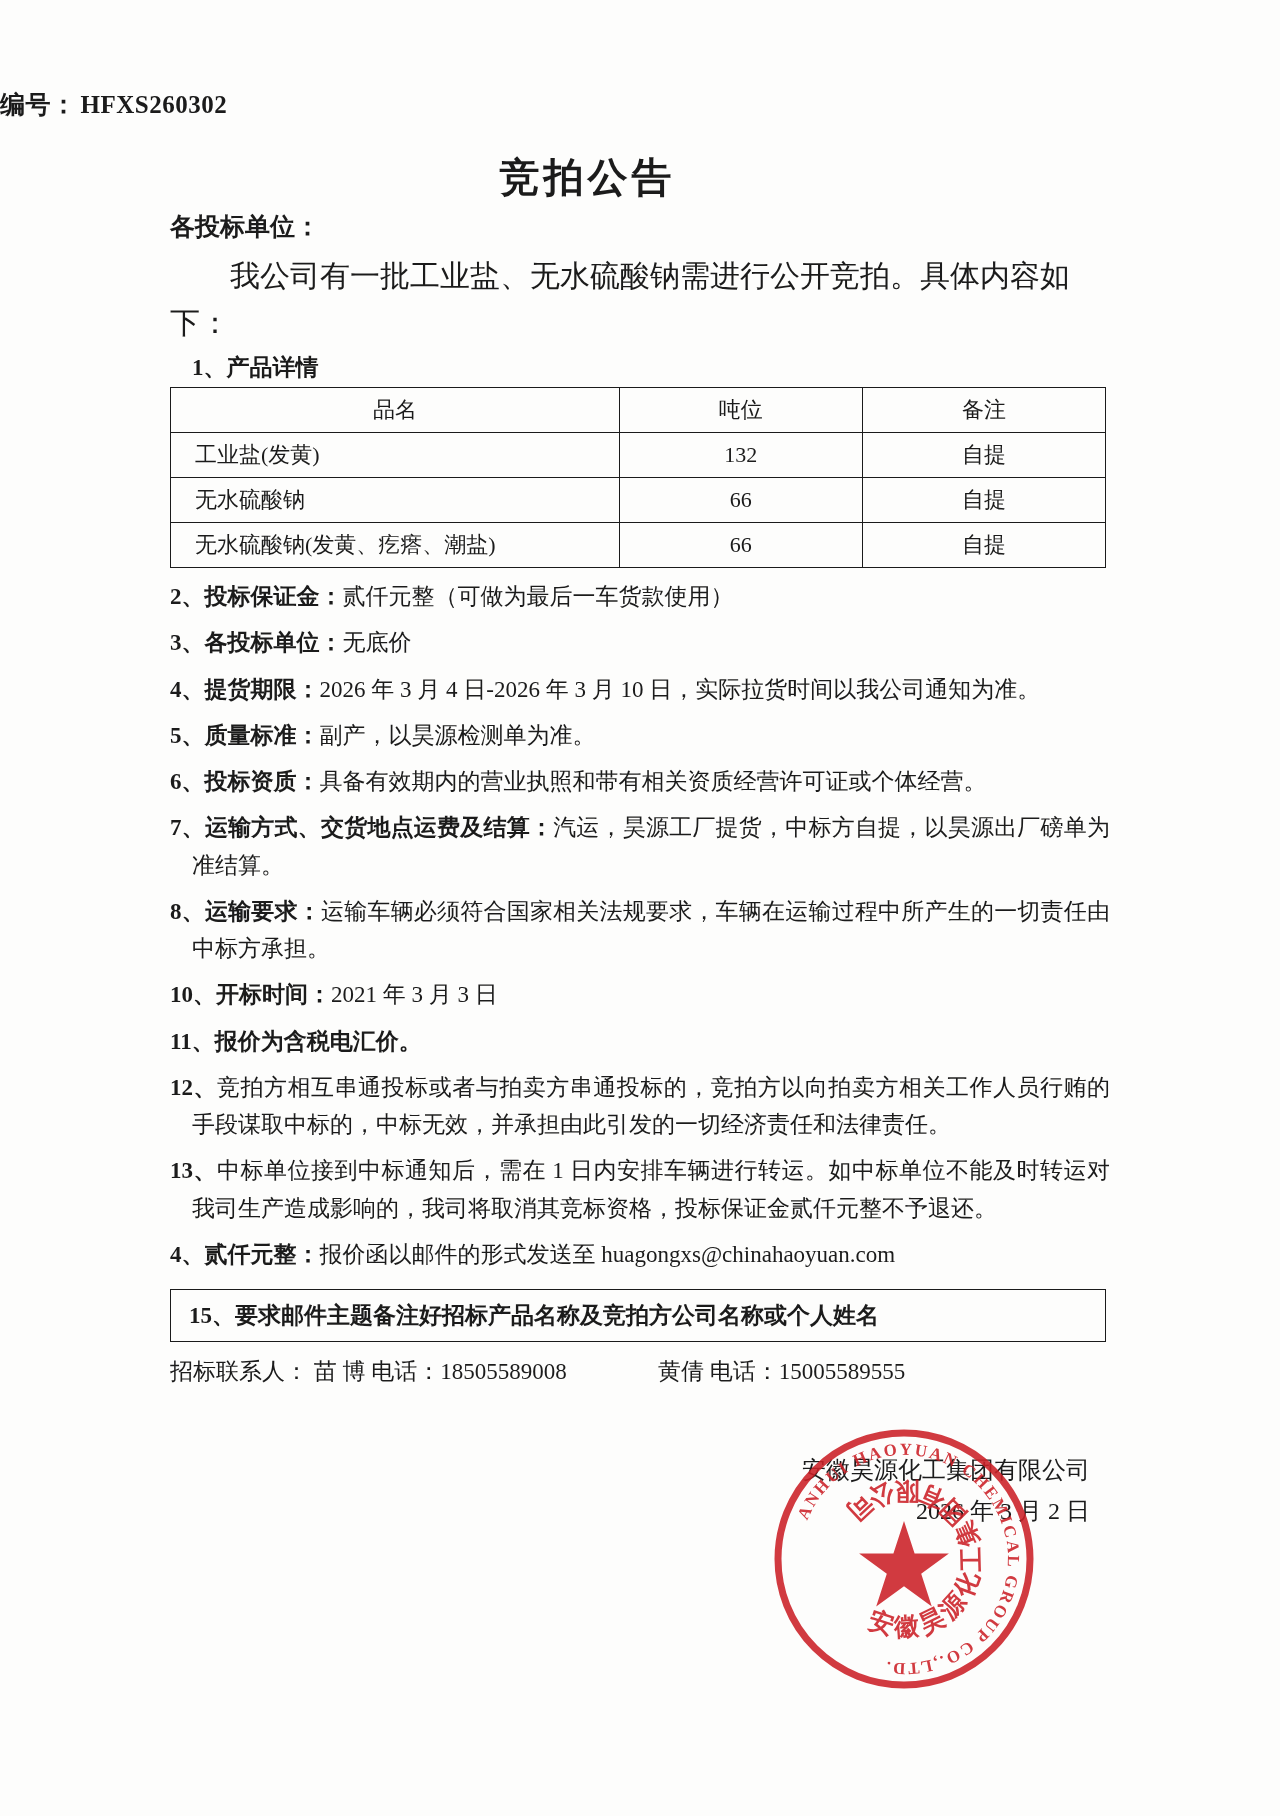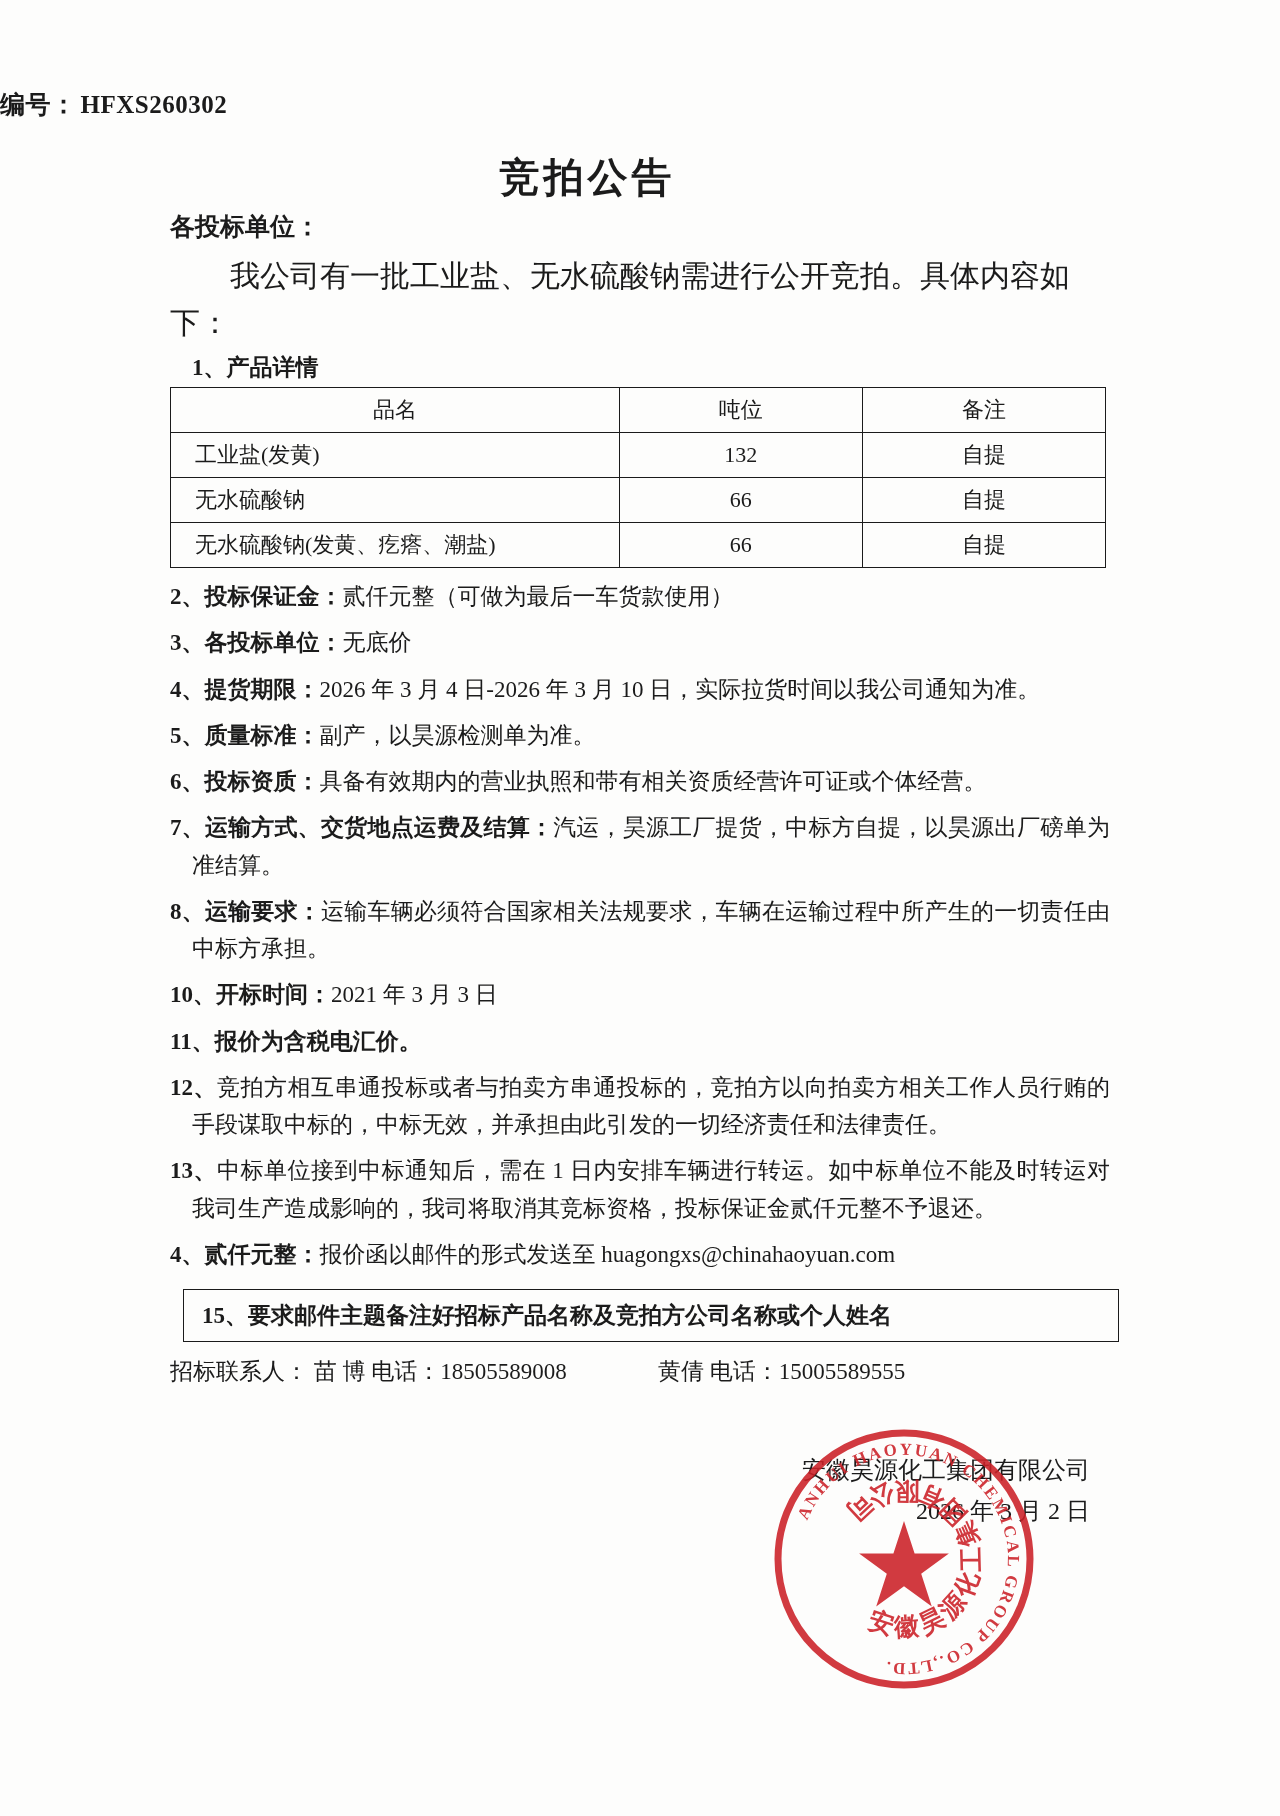--- a/index.html
+++ b/index.html
@@ -110,21 +110,21 @@
   }
   .col-name { width: 48%; }
   .col-ton  { width: 26%; }
   .col-note { width: 26%; }
 
   .boxed-clause {
     border: 1.5px solid #1b1b1b;
     font-size: 23px;
     font-weight: bold;
     padding: 10px 14px 10px 18px;
-    margin: 16px 0 14px 13px;
+    margin: 16px 0 14px 0;
     box-sizing: border-box;
     width: 936px;
   }
   .contacts {
     font-size: 23px;
     margin-top: 14px;
     position: relative;
     height: 40px;
   }
   .contacts .c1 { position: absolute; left: 0; top: 0; }

